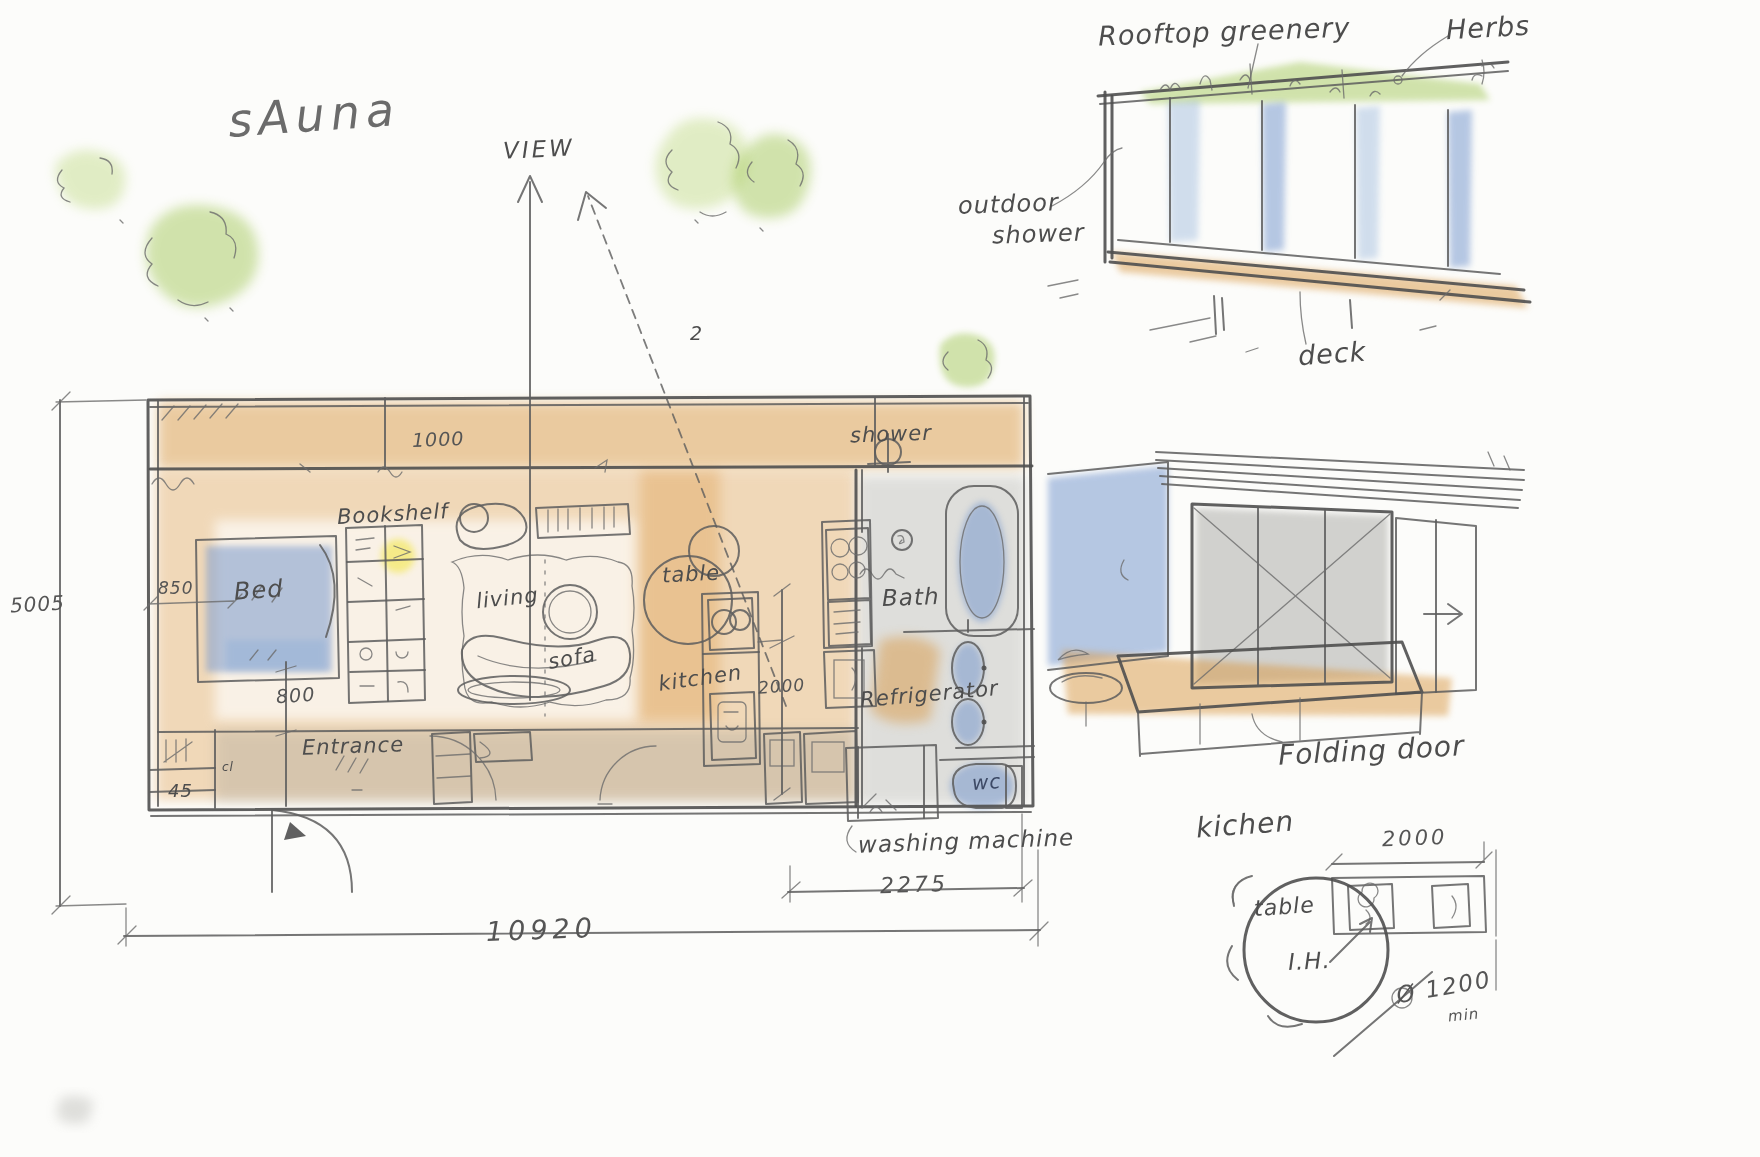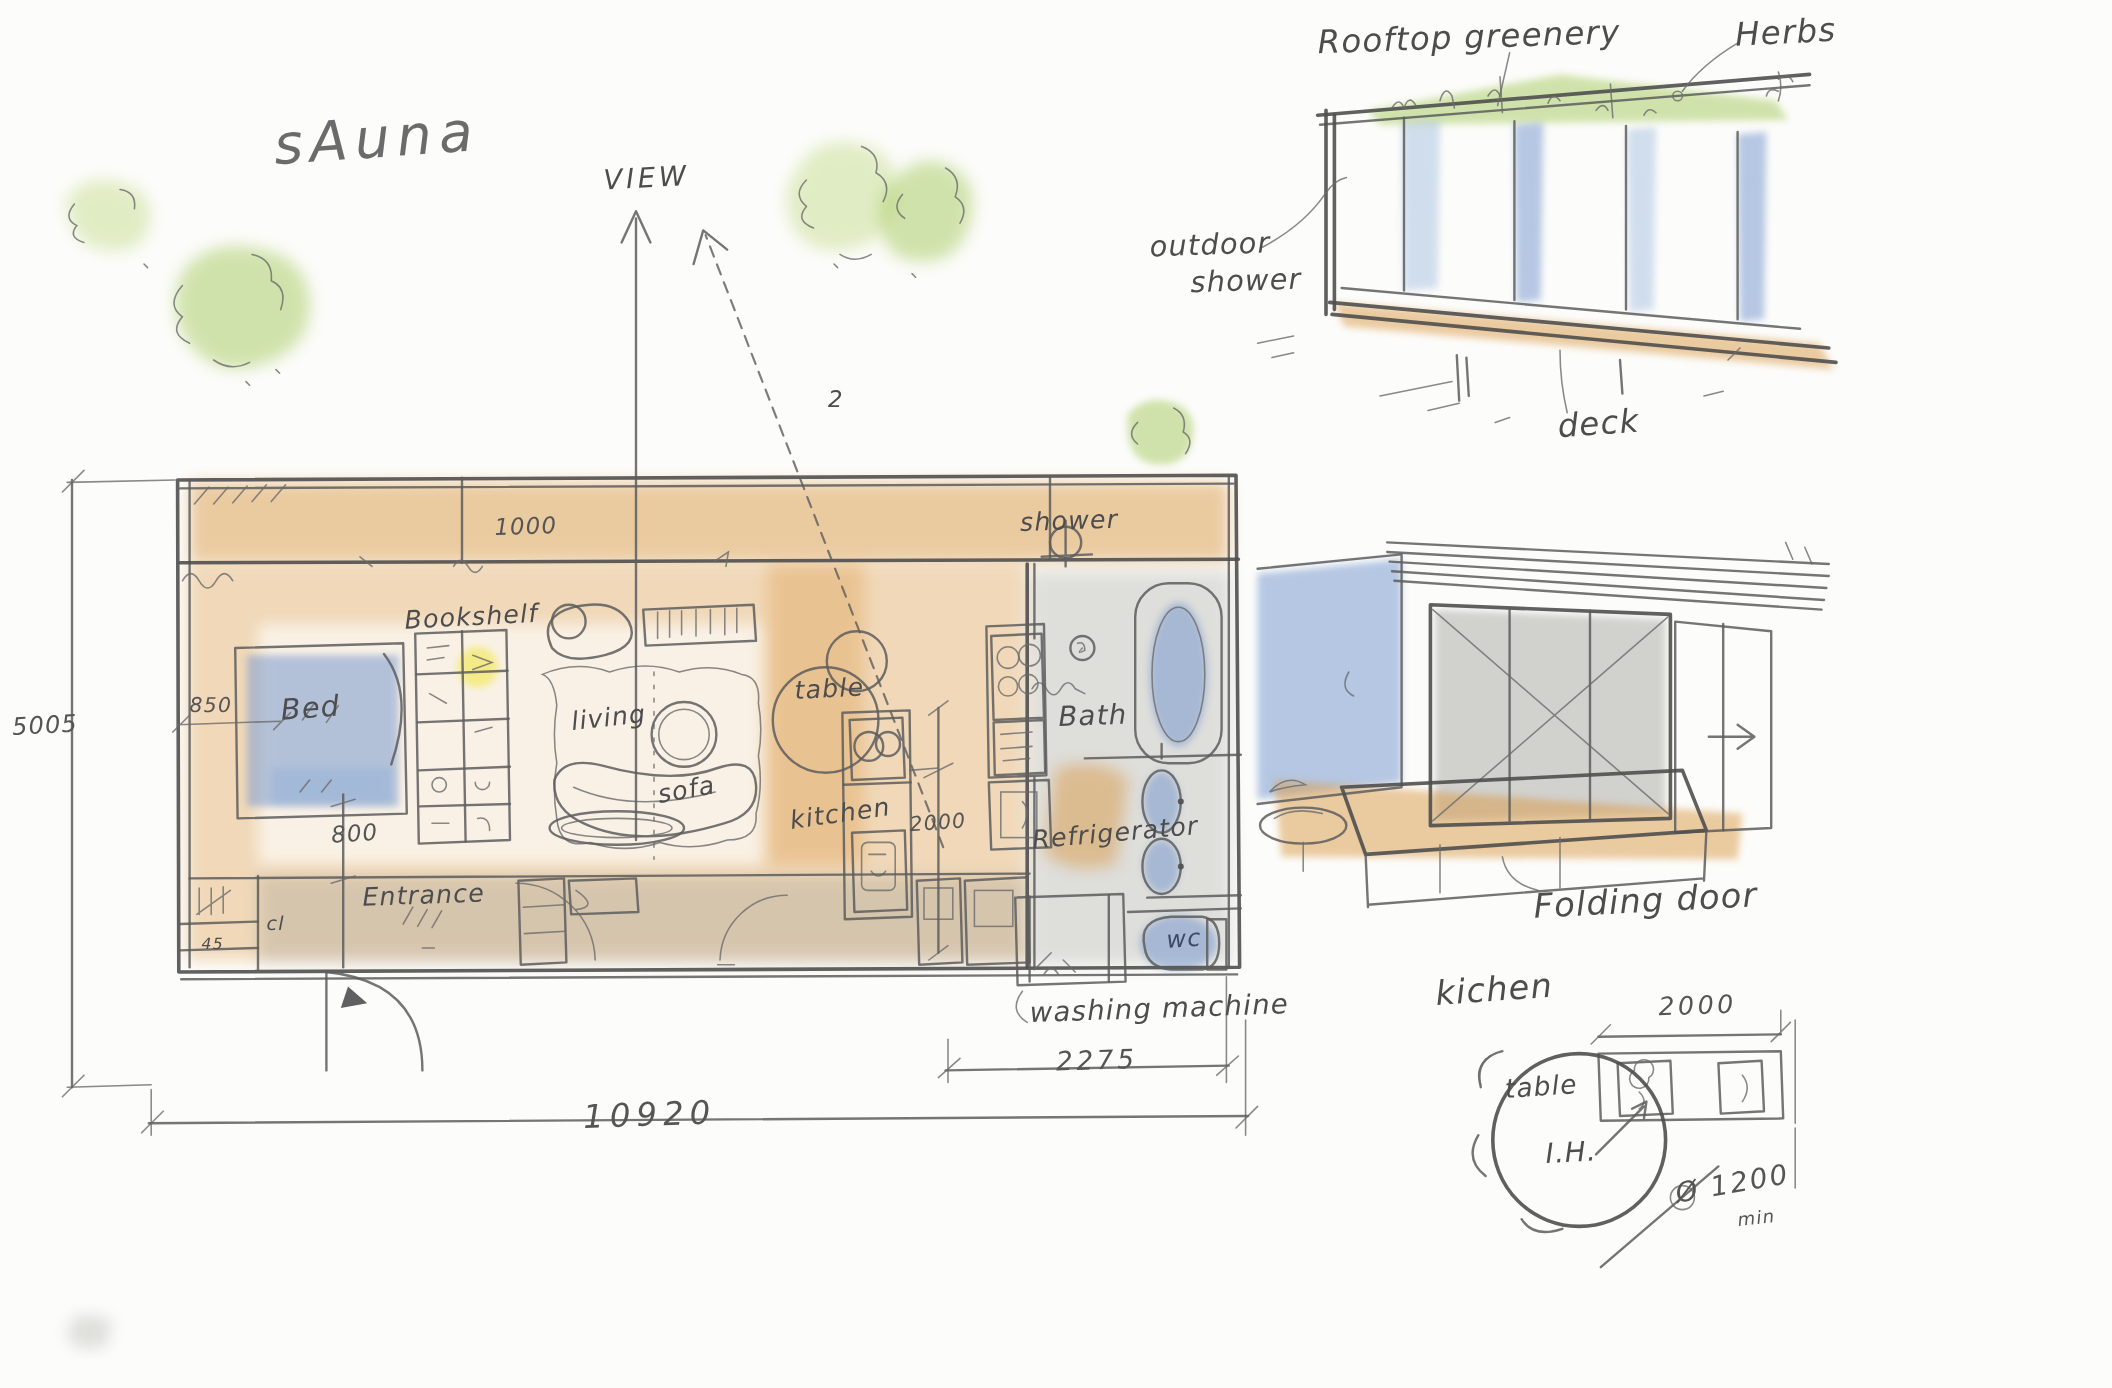--- a/index.html
+++ b/index.html
@@ -321,22 +321,22 @@
 <div class="hand" style="left:476px;top:586px;font-size:21px;transform:rotate(-6deg);">living</div>
 <div class="hand" style="left:548px;top:646px;font-size:21px;transform:rotate(-10deg);">sofa</div>
 <div class="hand" style="left:662px;top:562px;font-size:21px;transform:rotate(-3deg);">table</div>
 <div class="hand" style="left:658px;top:666px;font-size:21px;transform:rotate(-8deg);">kitchen</div>
 <div class="hand" style="left:850px;top:422px;font-size:21px;transform:rotate(-2deg);">shower</div>
 <div class="hand" style="left:882px;top:584px;font-size:23px;transform:rotate(-2deg);">Bath</div>
 <div class="hand" style="left:860px;top:682px;font-size:21px;transform:rotate(-5deg);">Refrigerator</div>
 <div class="hand" style="left:972px;top:770px;font-size:20px;color:#3d4a66;transform:rotate(-4deg);">wc</div>
 <div class="hand" style="left:858px;top:828px;font-size:23px;transform:rotate(-2deg);">washing machine</div>
 <div class="hand" style="left:302px;top:734px;font-size:21px;transform:rotate(-2deg);">Entrance</div>
-<div class="hand" style="left:222px;top:760px;font-size:16px;">cl</div>
-<div class="hand" style="left:168px;top:780px;font-size:13px;">45</div>
+<div class="hand" style="left:222px;top:760px;font-size:12px;">cl</div>
+<div class="hand" style="left:168px;top:780px;font-size:18px;">45</div>
 
 <div class="hand dim" style="left:412px;top:428px;font-size:19px;transform:rotate(-2deg);">1000</div>
 <div class="hand dim" style="left:10px;top:592px;font-size:20px;transform:rotate(-3deg);">5005</div>
 <div class="hand dim" style="left:158px;top:578px;font-size:17px;">850</div>
 <div class="hand dim" style="left:276px;top:684px;font-size:19px;transform:rotate(-4deg);">800</div>
 <div class="hand dim" style="left:758px;top:676px;font-size:17px;transform:rotate(-4deg);">2000</div>
 <div class="hand dim" style="left:880px;top:872px;font-size:22px;transform:rotate(-2deg);letter-spacing:3px;">2275</div>
 <div class="hand dim" style="left:486px;top:914px;font-size:27px;transform:rotate(-2deg);letter-spacing:5px;">10920</div>
 
 <div class="hand" style="left:1278px;top:734px;font-size:28px;transform:rotate(-3deg);">Folding door</div>

